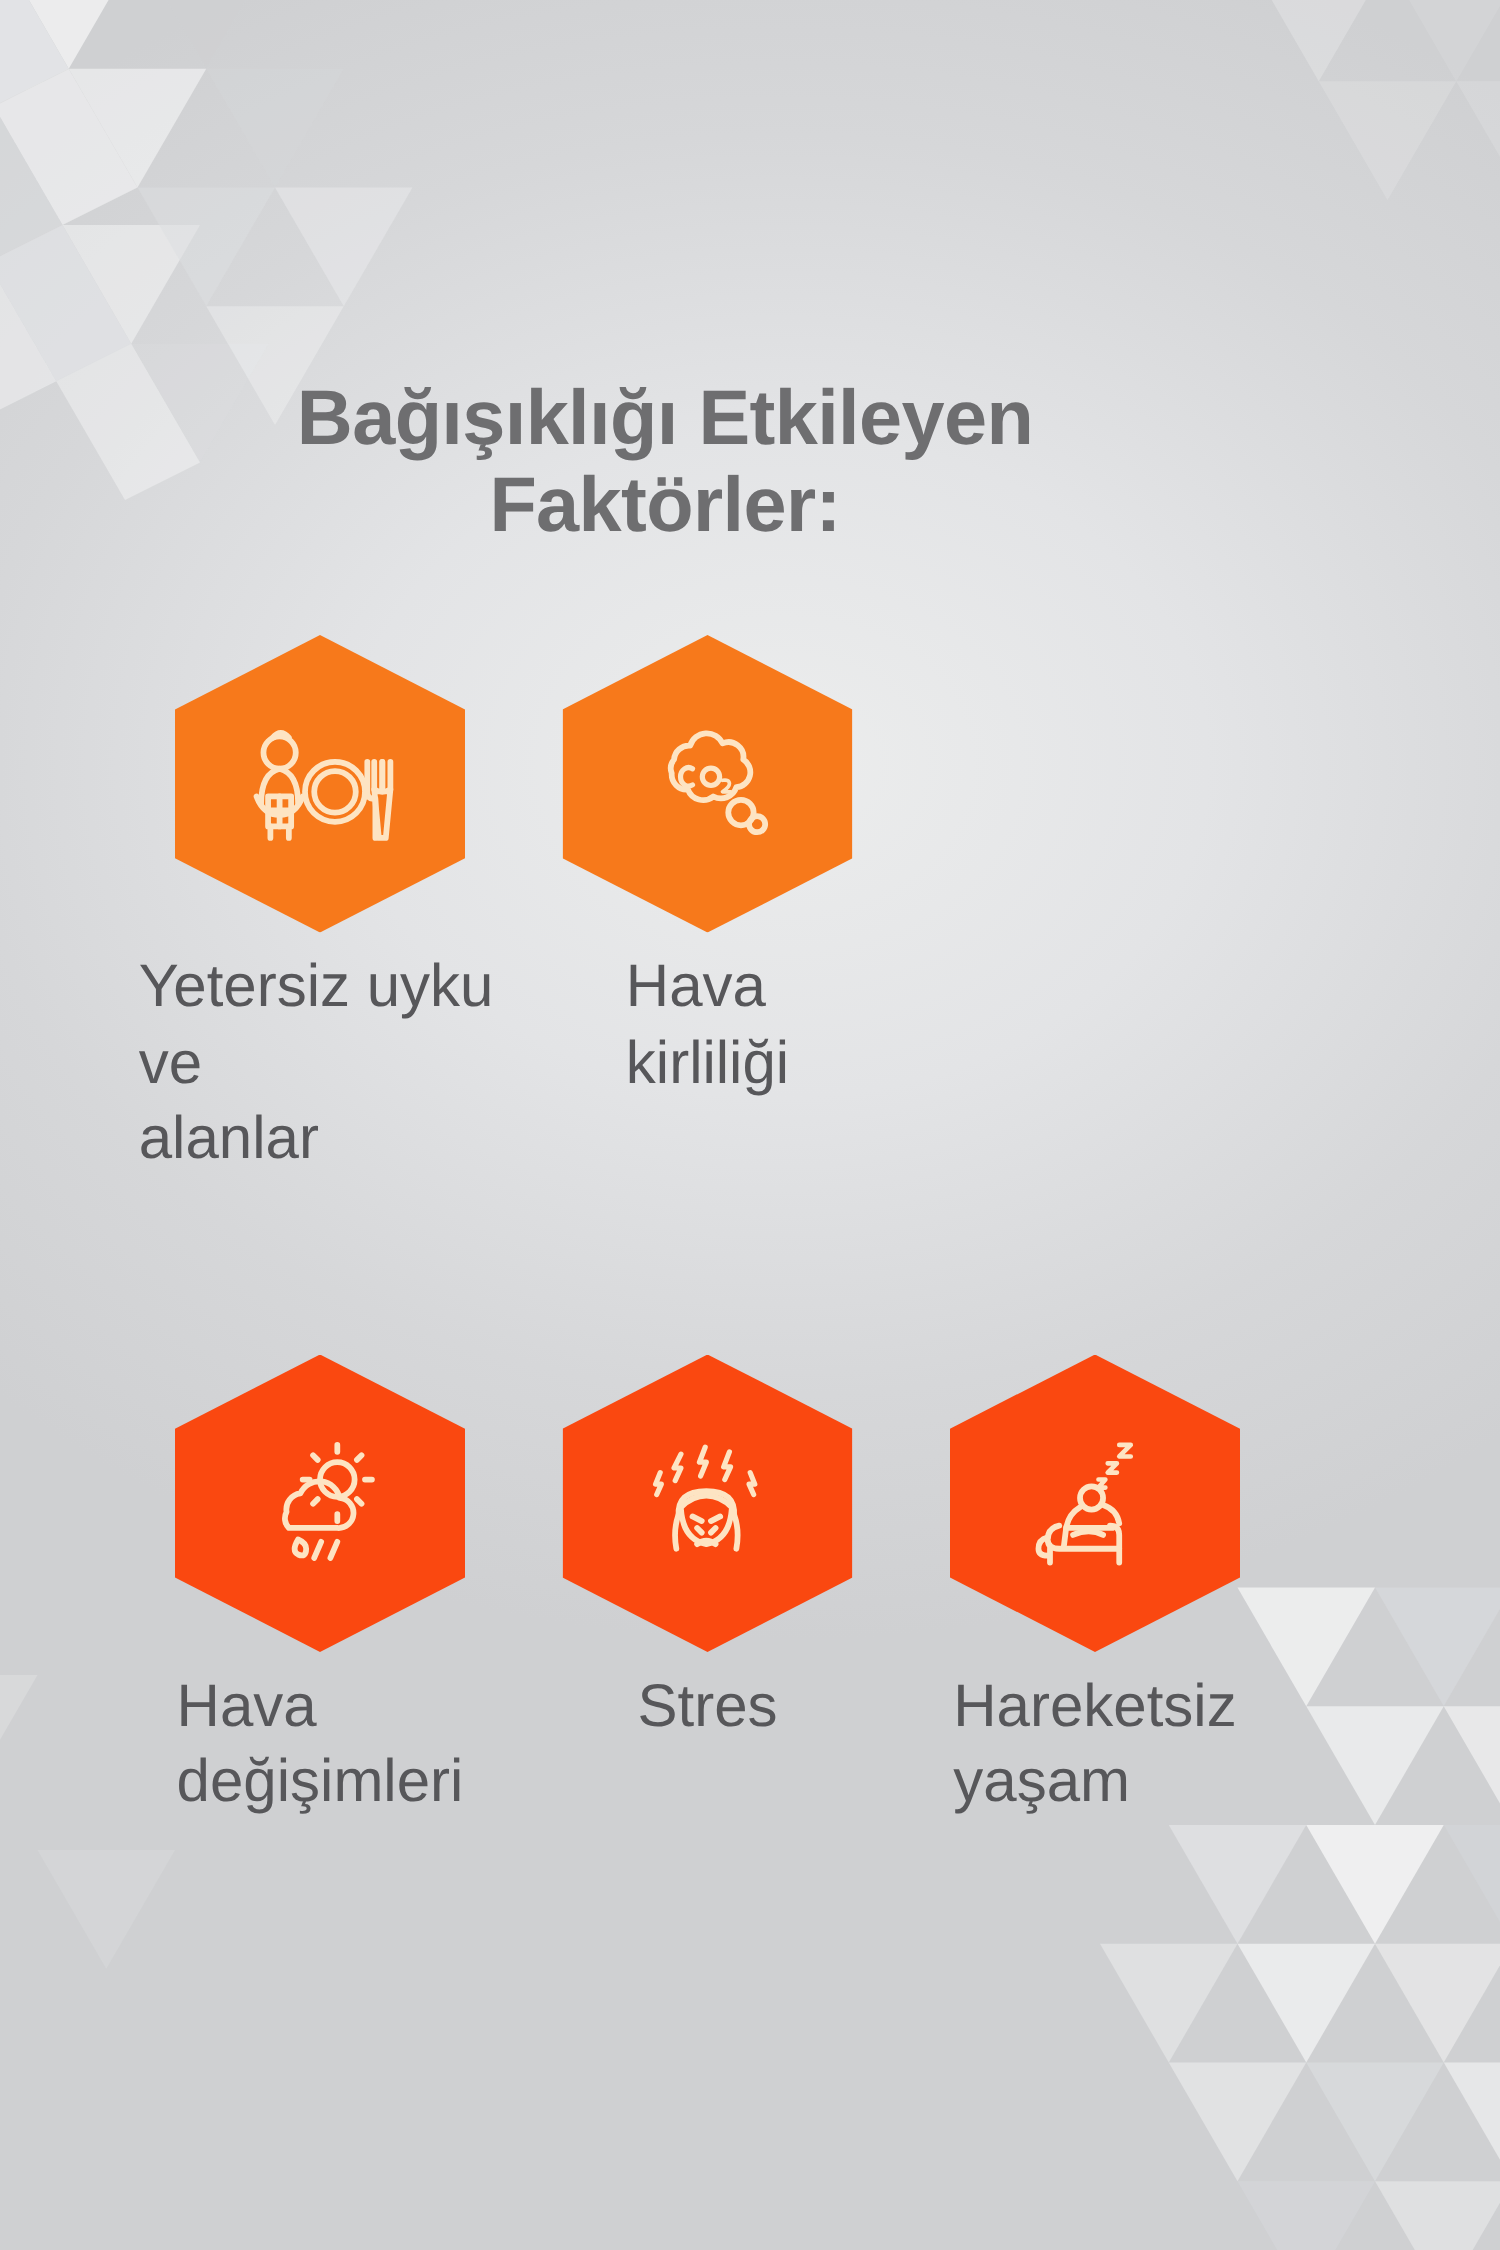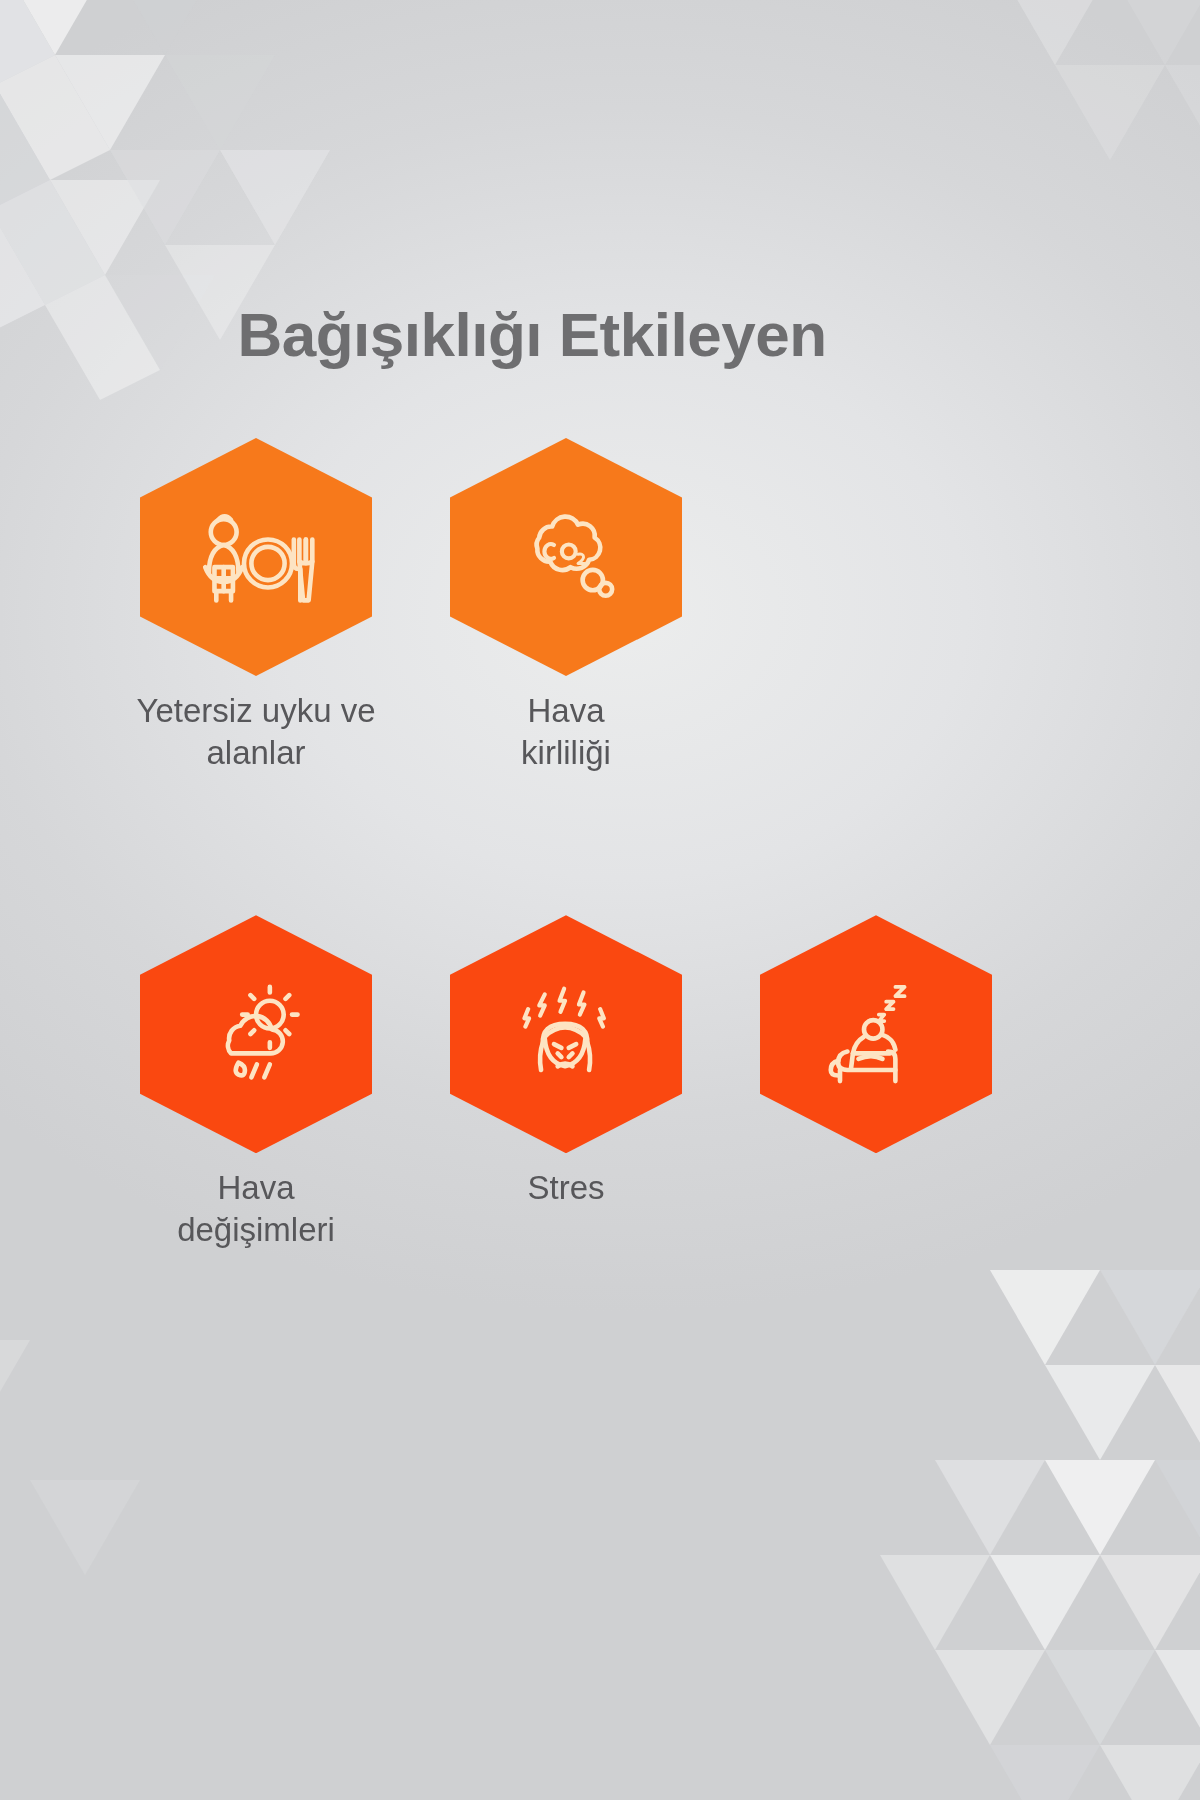--- a/index.html
+++ b/index.html
@@ -91,23 +91,23 @@
   .ico {
     fill: none;
     stroke: #fde4c3;
     stroke-width: 5;
     stroke-linecap: round;
     stroke-linejoin: round;
   }
 
   .caption {
     margin-top: 14px;
-    text-align: center;
+    text-align: left;
     color: #57575a;
-    font-size: 33px;
+    font-size: 48px;
     line-height: 1.26;
     font-weight: normal;
     max-width: 290px;
   }
   .cap-line { display: block; }
 
   .row2-wrap { margin-top: 142px; }
 </style>
 </head>
 <body>
@@ -168,20 +168,21 @@
       <polygon points="60,60 170,60 115,155" fill="#ffffff" opacity="0.35"></polygon>
       <polygon points="170,200 280,200 225,295" fill="#eceded" opacity="0.3"></polygon>
       <polygon points="0,180 110,180 55,275" fill="#f2f3f4" opacity="0.3"></polygon>
     </g>
   </svg>
 
   <div class="content">
 
     <h1 class="title">
       <span class="title-line">Bağışıklığı Etkileyen</span>
+      <span class="title-line">Faktörler:</span>
     </h1>
 
     <div class="grid">
 
       <div class="cell">
         <div class="hex row1">
           <svg viewBox="0 0 130 110">
             <g class="ico">
               <circle cx="30" cy="28" r="14"></circle>
               <path d="M24 15 q7 -8 14 0"></path>
@@ -307,17 +308,21 @@
               <path d="M52 58 q-10 6 -12 18 l-2 16"></path>
               <path d="M72 56 q12 4 14 16"></path>
               <path d="M40 76 h40"></path>
               <path d="M34 74 q-10 2 -10 12 q0 8 10 8 h52 v-12 q0 -8 -8 -8"></path>
               <path d="M26 94 v12 M86 94 v12"></path>
               <path d="M24 84 q-8 2 -8 10 q0 6 8 6"></path>
               <path d="M46 82 q14 -6 26 0"></path>
             </g>
           </svg>
         </div>
+        <div class="caption">
+          <span class="cap-line">Hareketsiz</span>
+          <span class="cap-line">yaşam</span>
+        </div>
       </div>
     </div>
 
   </div>
 </div>
 
 </body></html>

